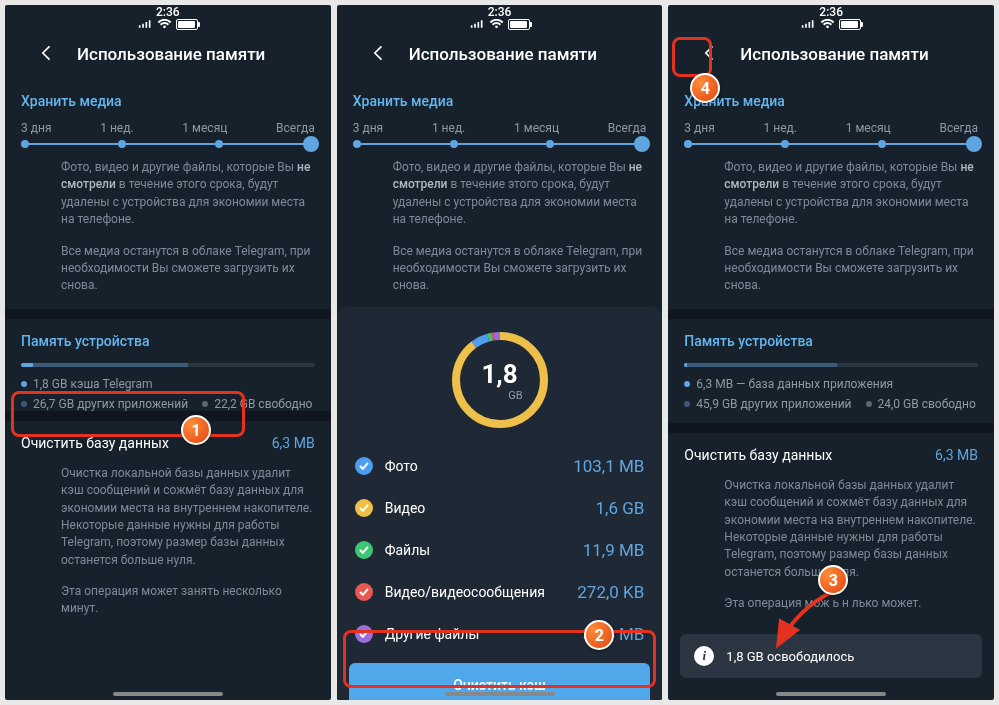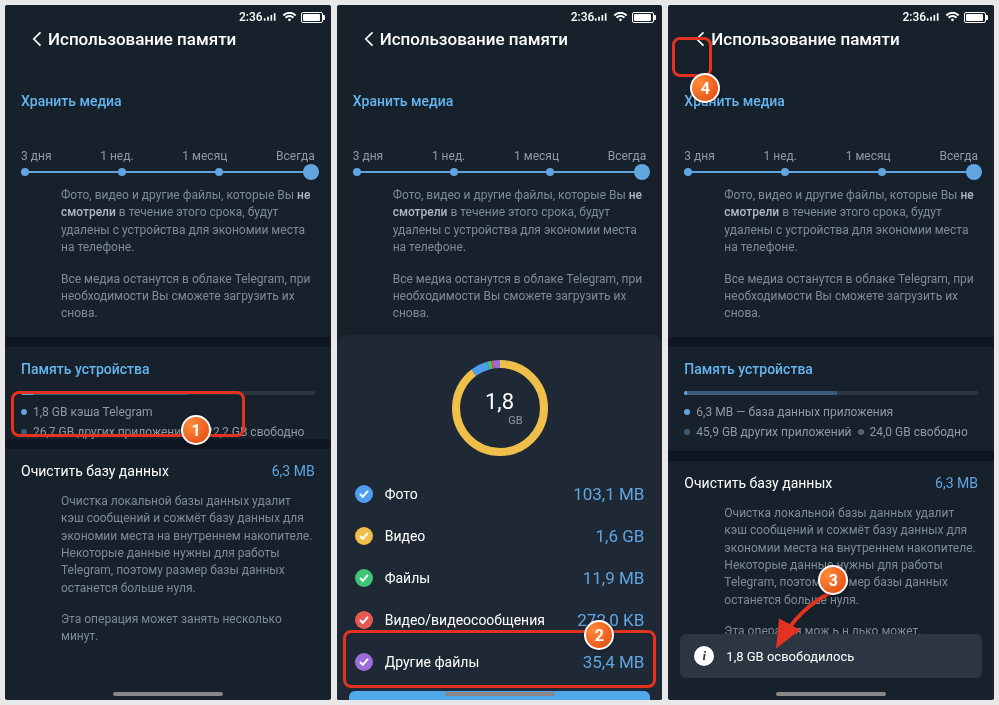--- a/index.html
+++ b/index.html
@@ -14,70 +14,70 @@
     width: 329px; height: 695px;
     background: #17212b;
     border-radius: 2px;
     color: #fff;
     overflow: hidden;
     position: relative;
     font-size: 13px;
   }
   .statusbar {
     height: 24px; display: flex; align-items: center;
-    padding: 0 8px; justify-content: flex-end;
-    font-size: 12px; font-weight: 500;
+    padding: 0 22px; justify-content: flex-start;
+    font-size: 12px; font-weight: 500; flex-direction: column;
   }
   .status-icons { display: flex; gap: 4px; align-items: center; }
   .status-icons svg { width: 15px; height: 11px; fill: #fff; }
   .battery-icon { width: 22px; height: 11px; border: 1px solid #fff; border-radius: 2px; position: relative; display:inline-block;}
   .battery-icon::after { content:''; position:absolute; right:-3px; top:2px; width:2px; height:5px; background:#fff; border-radius:0 1px 1px 0;}
   .battery-icon::before { content:''; position:absolute; left:1px; top:1px; bottom:1px; width:85%; background:#fff; border-radius:1px;}
   .header {
-    height: 50px; display: flex; align-items: flex-start; 
-    padding: 0 23px;
+    height: 50px; display: flex; align-items: center; gap: 20px;
+    padding: 0 32px;
   }
   .back-arrow svg { width:20px; height:20px; stroke:#fff; fill:none; stroke-width:2;}
   .header-title { font-size: 17px; font-weight: 500; }
   .section-title { color: #64b5ef; font-size: 14px; font-weight: 500; padding: 14px 16px 8px; }
   .slider-row {
     display: flex; justify-content: space-between; padding: 4px 16px 0;
-    color: #8e99a3; font-size: 12px; margin-top: 28px;
+    color: #8e99a3; font-size: 12px;
   }
   .slider-track { position: relative; margin: 8px 16px 14px; height: 2px; background: #2b5278; }
   .slider-track::after { content:''; position:absolute; left:0; right:0; top:0; height:2px; background:#60a5e0;}
   .slider-dot { width:8px; height:8px; background:#60a5e0; border-radius:50%; position:absolute; top:-3px; }
   .slider-thumb { width:16px; height:16px; background:#60a5e0; border-radius:50%; position:absolute; top:-7px; right:-4px; }
   .desc { color: #7d8b99; font-size: 12px; padding: 0 16px 14px; line-height: 1.45; margin-left: 40px; }
   .desc b { color: #aeb8c2; font-weight: 500;}
   .divider { height: 10px; background: #0f1621; }
   .storage-bar { margin: 6px 16px 10px; height: 4px; background: #3a4a5a; border-radius:2px; display:flex; overflow:hidden;}
   .storage-seg { height:100%; }
-  .legend { padding: 0 16px; display:flex; flex-wrap:wrap; gap: 6px 6px; font-size: 12px; color:#8e99a3;}
+  .legend { padding: 0 16px; display:flex; flex-wrap:wrap; gap: 6px 14px; font-size: 12px; color:#8e99a3;}
   .legend-item { display:flex; align-items:center; gap:6px;}
   .dot { width:6px; height:6px; border-radius:50%; background:#60a5e0; }
   .action-row {
     display:flex; justify-content:space-between; align-items:center;
     padding: 14px 16px; font-size: 14px;
   }
   .action-row .value { color:#60a5e0; }
   .big-btn {
     margin: 8px 12px; background:#50a8eb; color:#fff;
     padding: 14px; text-align:center; border-radius:6px;
     font-size:14px; font-weight:500;
   }
   .sheet {
     background:#1f2936; border-radius:10px 10px 0 0;
     margin-top: -2px;
   }
   .donut-wrap { display:flex; justify-content:center; padding: 18px 0 10px; }
   .donut { width:110px; height:110px; position:relative; }
   .donut svg { transform: rotate(-90deg); }
   .donut-label { position:absolute; top:50%; left:50%; transform:translate(-50%,-50%); text-align:center; }
-  .donut-label .val { font-size:22px; font-weight:400;}
+  .donut-label .val { font-size:26px; font-weight:700;}
   .donut-label .unit { font-size:11px; color:#8e99a3;margin-left:32px;}
   .file-row {
     display:flex; align-items:center; padding: 11px 18px;
     font-size:14px; gap:12px;
   }
   .file-row .size { margin-left:auto; color:#60a5e0; font-size:17px;}
   .check { width:18px; height:18px; border-radius:50%; display:flex; align-items:center; justify-content:center;}
   .check svg { width:10px; height:8px; stroke:#fff; fill:none; stroke-width:2.5;}
   .marker {
     position:absolute; width:30px; height:30px;

